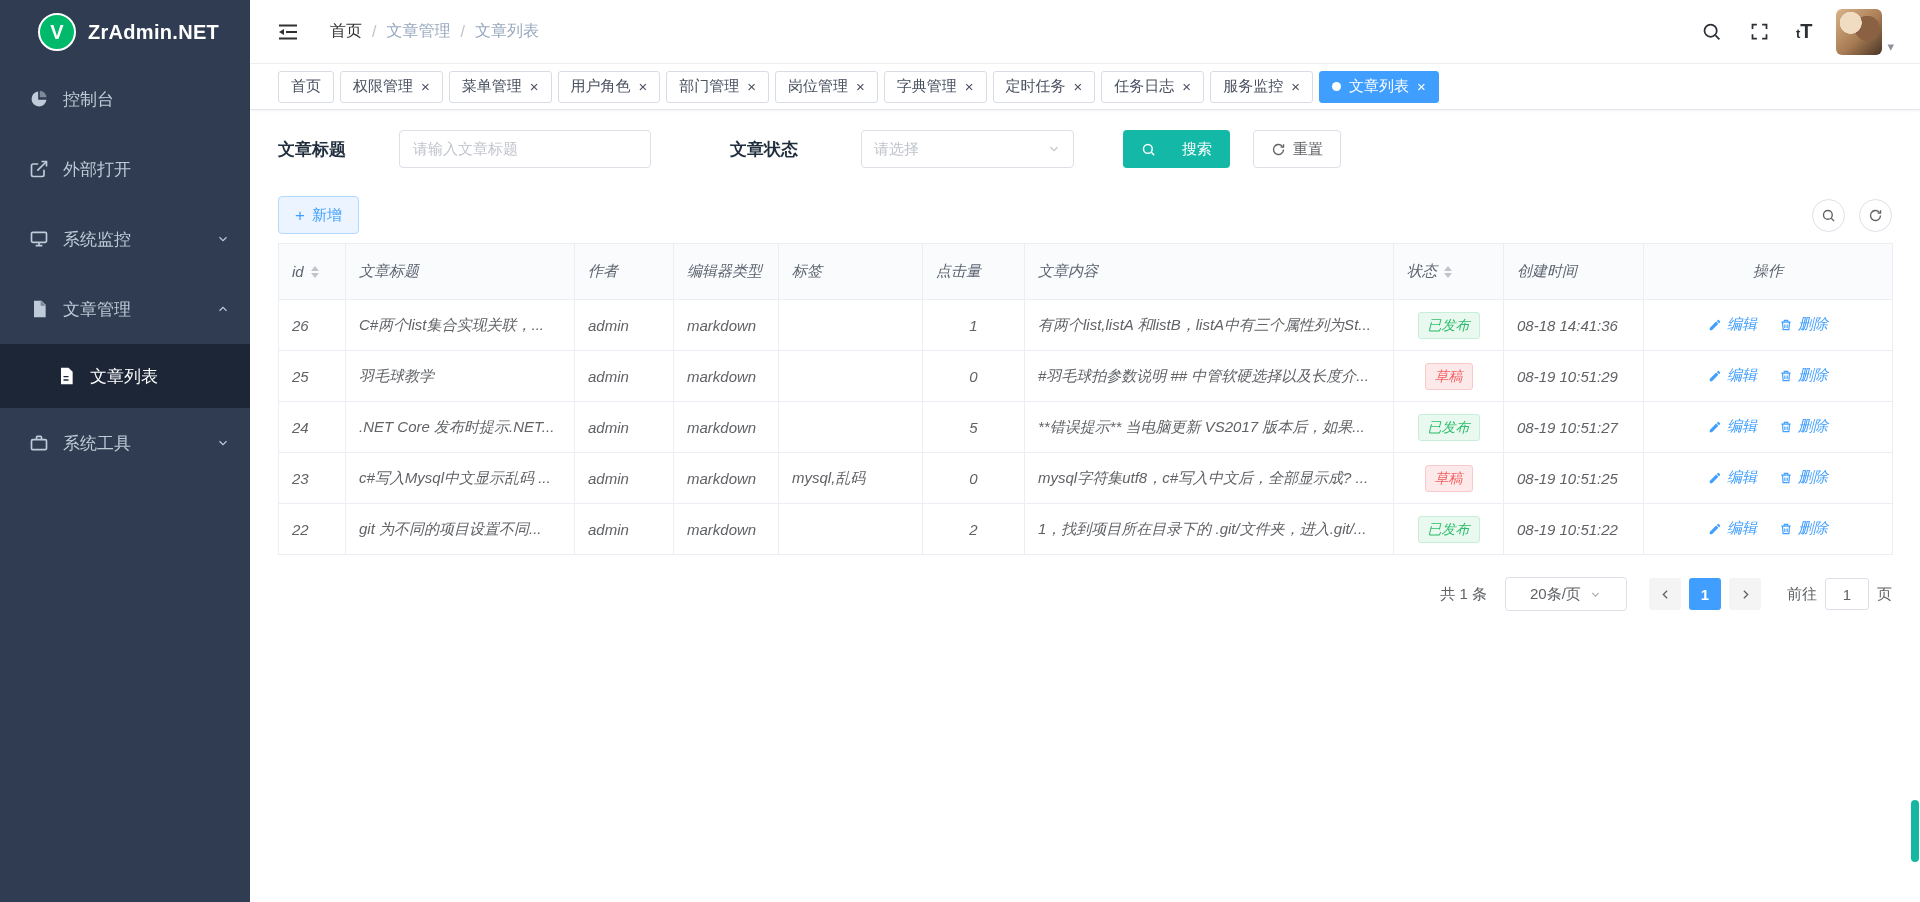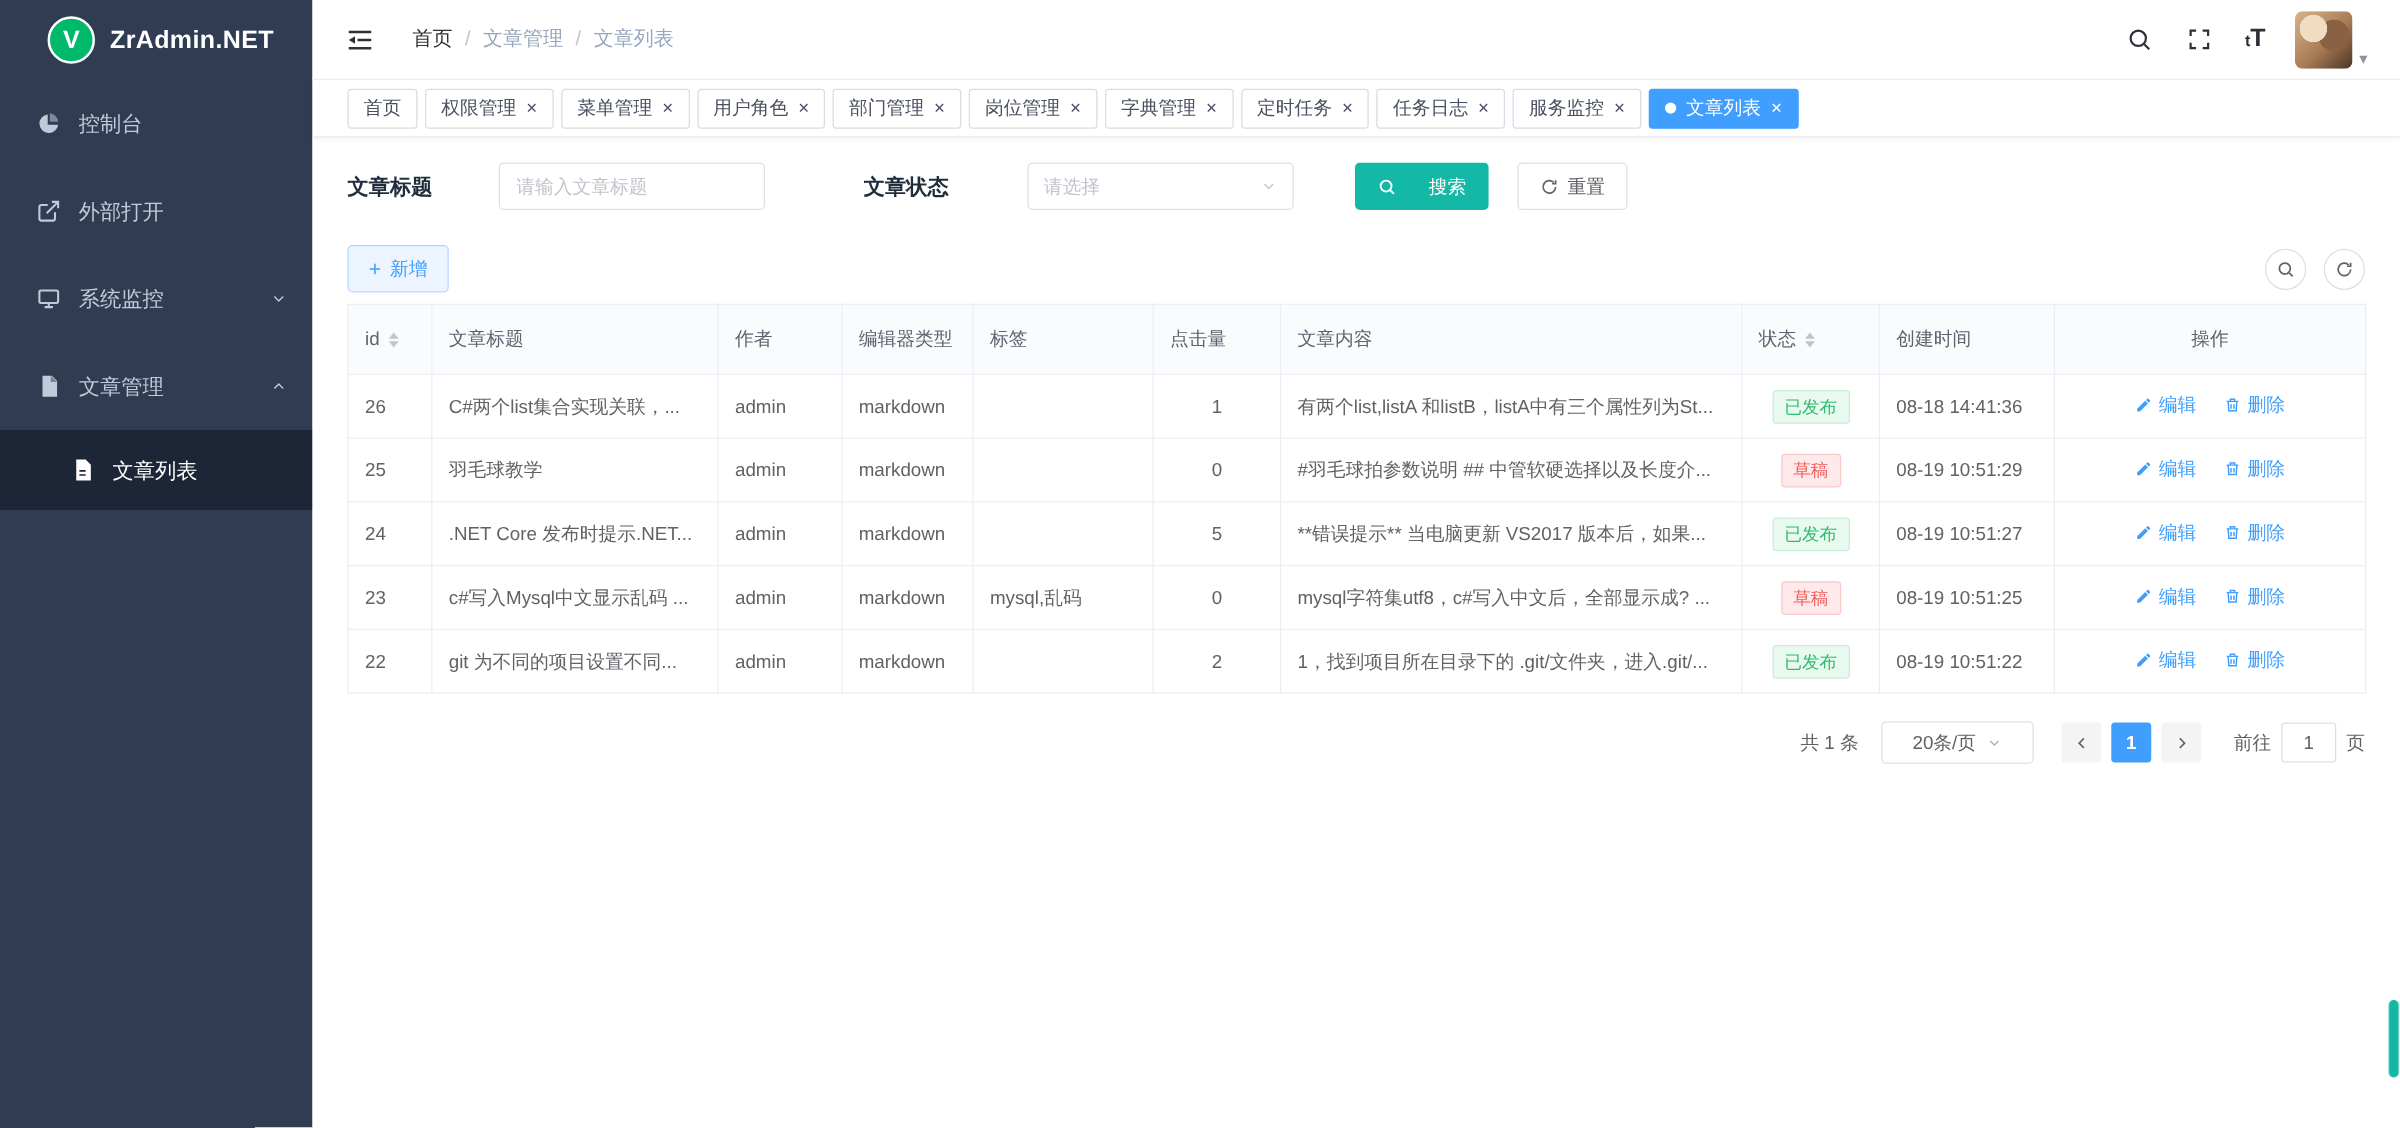--- a/index.html
+++ b/index.html
@@ -50,42 +50,42 @@
   .tab .dot { width:9px; height:9px; border-radius:50%; background:#fff; display:none; }
   .tab.active { background:#409eff; border-color:#409eff; color:#fff; }
   .tab.active .dot { display:inline-block; }
   .tab .close { font-size:15px; line-height:1; cursor:pointer; }
 
   
   .content { flex:1; padding:20px 28px 0; min-width:0; }
   .filter-row { display:flex; align-items:center; }
   .f-label { font-size:17px; font-weight:bold; color:#1f2d3d; width:121px; }
   .f-label2 { width:131px; margin-left:79px; }
-  .text-input { width:213px; height:38px; border:1px solid #dcdfe6; border-radius:4px; padding:0 13px;
-                font-size:15px; color:#606266; outline:none; font-family:Liberation Sans, sans-serif; }
+  .text-input { width:252px; height:38px; border:1px solid #dcdfe6; border-radius:4px; padding:0 13px;
+                font-size:15px; color:#606266; outline:none; font-family:Liberation Serif, serif; }
   .text-input::placeholder { color:#c0c4cc; }
   .select-box { width:213px; height:38px; border:1px solid #dcdfe6; border-radius:4px; padding:0 12px; background:#fff;
                 display:flex; align-items:center; justify-content:space-between; font-size:15px; color:#c0c4cc; cursor:pointer; }
   .select-box .sel-chev { width:14px; height:14px; color:#c0c4cc; display:flex; }
   .btn { height:38px; border-radius:4px; display:inline-flex; align-items:center; justify-content:center; gap:7px;
          font-size:15px; cursor:pointer; border:1px solid transparent; padding:0 17px; font-family:inherit; }
   .btn svg { width:15px; height:15px; }
   .btn-search { background:#13b8a6; color:#fff; margin-left:49px;gap:26px; }
   .btn-reset { background:#fff; border-color:#dcdfe6; color:#606266; margin-left:23px; }
 
   .toolbar-row { display:flex; align-items:center; margin-top:28px; }
   .btn-add { background:#ecf5ff; border-color:#b3d8ff; color:#409eff; padding:0 16px; }
   .btn-add .plus { font-size:17px; line-height:1; }
   .toolbar-right { margin-left:auto; display:flex; gap:14px; }
   .circle-btn { width:33px; height:33px; border-radius:50%; border:1px solid #dcdfe6; background:#fff; color:#606266;
                 display:flex; align-items:center; justify-content:center; cursor:pointer; }
   .circle-btn svg { width:15px; height:15px; }
 
   
-  .grid { margin-top:9px; border-collapse:collapse; width:1614px; table-layout:fixed; }
+  .grid { margin-top:9px; border-collapse:collapse; width:1614px; table-layout:fixed;font-style:italic; }
   .grid th, .grid td { border:1px solid #ebeef5; font-size:15px; color:#606266; padding:0 13px;
                        text-align:left; white-space:nowrap; overflow:hidden; text-overflow:ellipsis; }
   .grid th { height:56px; background:#fafbfc; font-weight:500; color:#5c6470; }
   .grid td { height:51px; }
   .center { text-align:center !important; }
   .th-wrap { display:inline-flex; align-items:center; }
   .sort { display:inline-flex; flex-direction:column; gap:2px; margin-left:7px; cursor:pointer; }
   .sort .up { width:0; height:0; border-left:4px solid transparent; border-right:4px solid transparent; border-bottom:5px solid #c0c4cc; }
   .sort .dn { width:0; height:0; border-left:4px solid transparent; border-right:4px solid transparent; border-top:5px solid #c0c4cc; }
   .badge { display:inline-block; min-width:48px; padding:0 9px; height:27px; line-height:25px; border-radius:3px;
@@ -176,20 +176,34 @@
         </span>
       </div>
       <div class="nav-item child active">
         <span class="nav-icon">
           <svg viewBox="0 0 24 24" fill="currentColor">
               <path d="M6 2h9l5 5v15H6z"></path>
               <path d="M9 12h6v1.6H9zM9 16h6v1.6H9z" fill="#1c2637"></path>
             </svg>
         </span>
         <span>文章列表</span>
+      </div>
+      <div class="nav-item">
+        <span class="nav-icon">
+          <svg viewBox="0 0 24 24" fill="none" stroke="currentColor" stroke-width="2">
+              <rect x="3" y="8" width="18" height="12" rx="1.5"></rect>
+              <path d="M9 8V5a1 1 0 0 1 1-1h4a1 1 0 0 1 1 1v3"></path>
+            </svg>
+        </span>
+        <span>系统工具</span>
+        <span class="chev">
+          <svg viewBox="0 0 24 24" fill="none" stroke="currentColor" stroke-width="2">
+              <path d="M6 9l6 6 6-6"></path>
+            </svg>
+        </span>
       </div>
     </nav>
   </aside>
 
   <div class="main">
 
     <header class="topbar">
       <div class="hamburger">
         <svg viewBox="0 0 24 24" width="24" height="24" fill="currentColor">
             <path d="M3 4.5h18v2H3zM10 11h11v2H10zM3 17.5h18v2H3zM8 9l-5 3 5 3z"></path>

